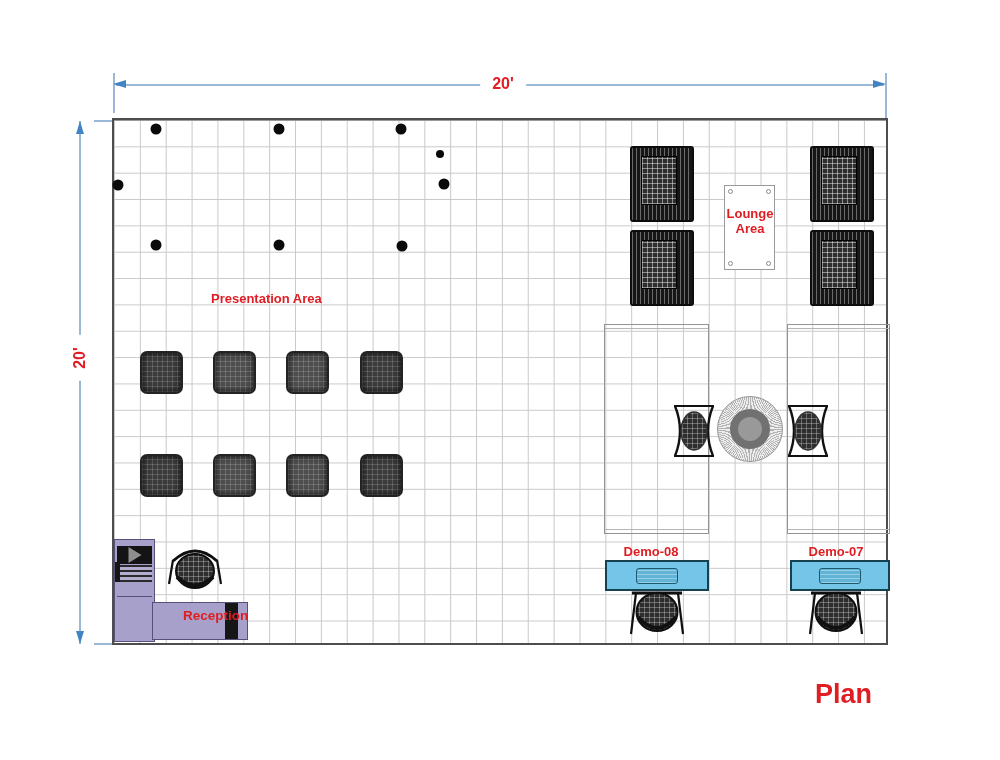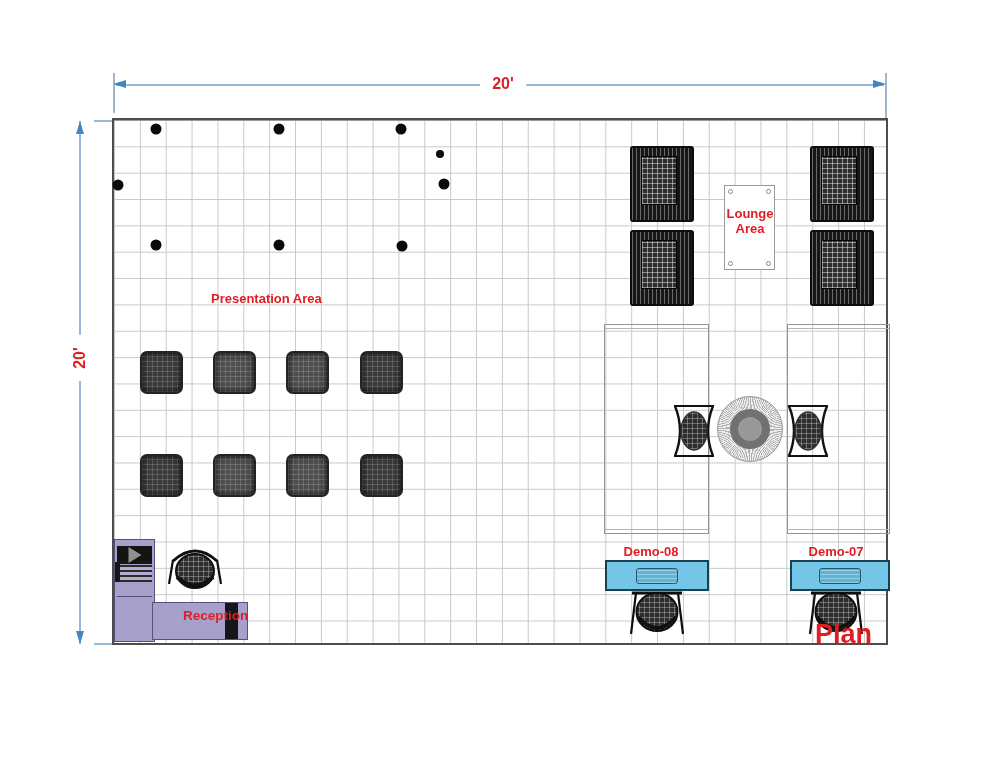--- a/index.html
+++ b/index.html
@@ -124,21 +124,21 @@
   .cab-dark::before{content:"";position:absolute;left:50%;top:50%;transform:translate(-50%,-50%);
     width:0;height:0;border-left:13px solid #8f8f8f;border-top:8px solid transparent;border-bottom:8px solid transparent;}
   .cab-stripes{position:absolute;left:2px;right:2px;top:25px;height:17px;
     background:repeating-linear-gradient(180deg,#2a2a2a 0 2px,#b3adcf 2px 5px);}
   .cab-notch{position:absolute;left:0;top:22px;width:5px;height:20px;background:#161616;}
   .cab-line{position:absolute;left:2px;right:2px;top:56px;height:1px;background:#57517a;}
   .desk{position:absolute;left:38px;top:482px;width:96px;height:38px;background:var(--reception-purple);border:1px solid #57517a;}
   .desk-dark{position:absolute;left:72px;top:0;width:13px;height:100%;background:#161616;}
 
   
-  .plan-title{position:absolute;left:815px;top:619px;color:var(--label-red);font-weight:bold;font-size:27px;}
+  .plan-title{position:absolute;left:815px;top:679px;color:var(--label-red);font-weight:bold;font-size:27px;}
 </style>
 </head>
 <body>
 
 <svg width="0" height="0" style="position:absolute" aria-hidden="true">
   <defs>
     <pattern id="seatgrid" width="5" height="5" patternUnits="userSpaceOnUse">
       <rect width="5" height="5" fill="#2e2e2e"></rect>
       <path d="M0 0 H5 M0 0 V5" stroke="#c8c8c8" stroke-width="0.8"></path>
     </pattern>

